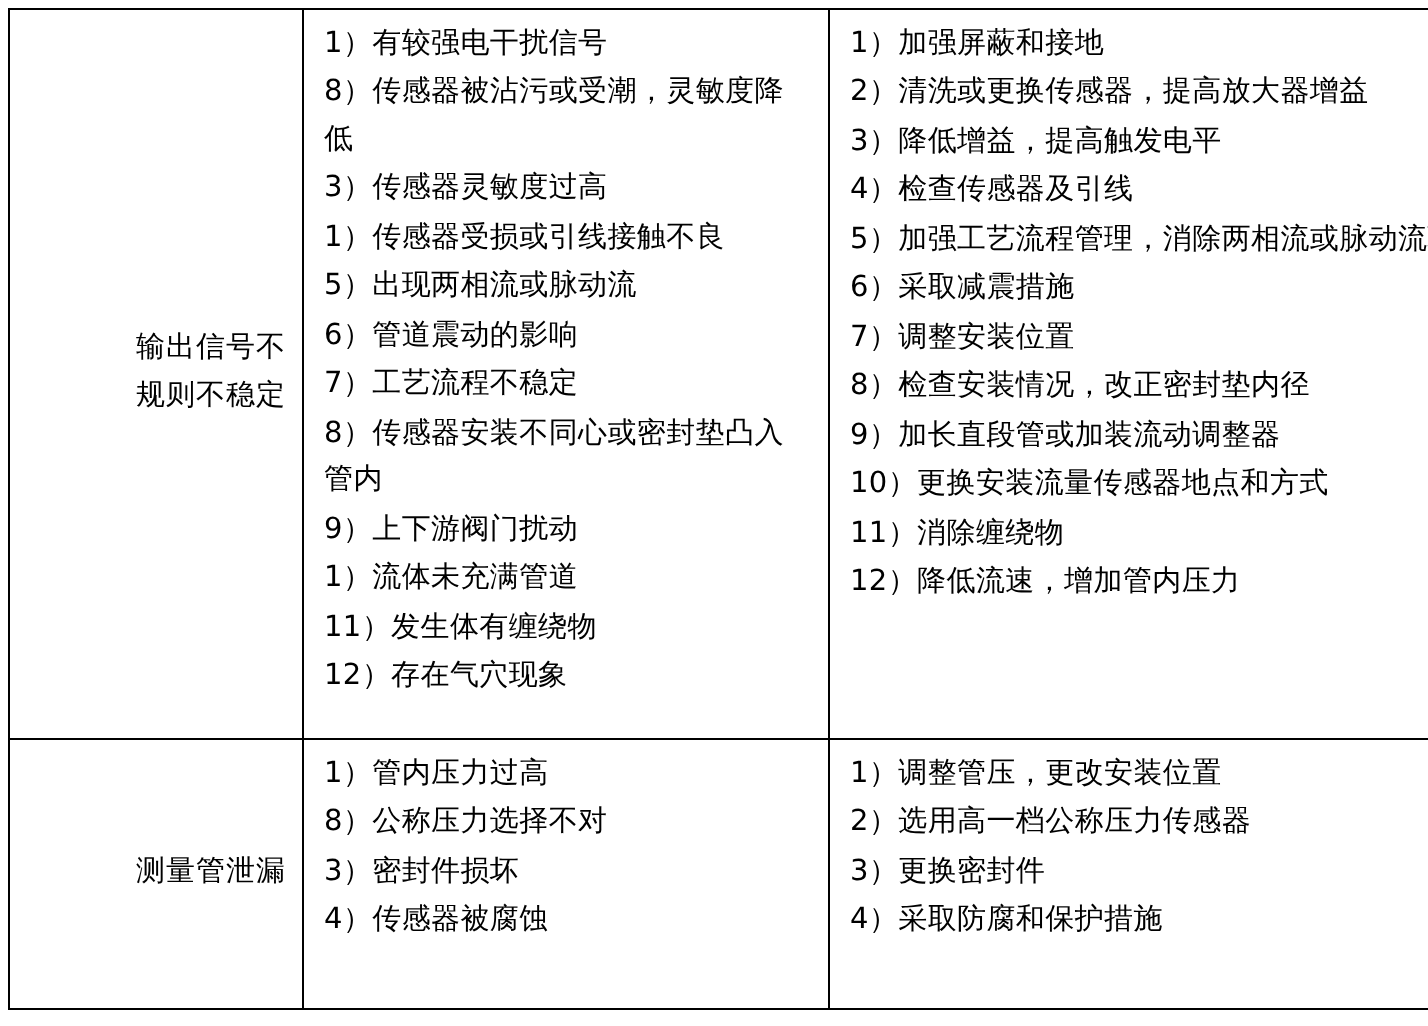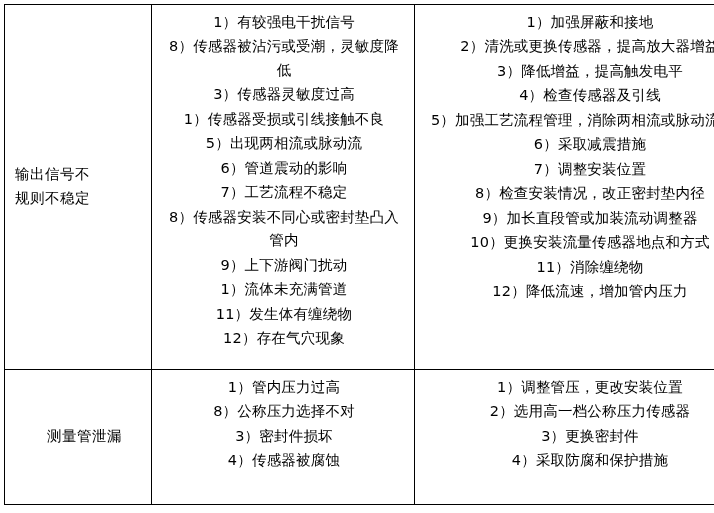--- a/index.html
+++ b/index.html
@@ -23,21 +23,21 @@
   .doc-table td {
     border: 1px solid #000000;
     vertical-align: middle;
     padding: 6px 8px 6px 10px;
   }
   .col-symptom { width: 128px; }
   .col-cause { width: 244px; }
   .col-remedy { width: 330px; }
 
   .symptom-cell {
-    text-align: left;
+    text-align: right;
     vertical-align: middle;
   }
   .symptom-text {
     font-size: 14.5px;
     line-height: 1.65;
     letter-spacing: 0.5px;
   }
   .item-list {
     margin: 0;
     padding: 0;
@@ -49,21 +49,21 @@
     letter-spacing: 0.2px;
     text-indent: 0;
     padding-left: 0;
     margin: 0 0 1px 0;
     white-space: normal;
   }
   .row-tall td { height: 352px; vertical-align: top; }
   .row-tall td.symptom-cell { vertical-align: middle; }
   .row-short td { height: 122px; vertical-align: top; }
   .row-short td.symptom-cell { vertical-align: middle; padding-left: 42px; }
-  .pad-top { padding-top: 8px; text-align: center; }
+  .pad-top { padding-top: 8px; }
 </style>
 </head>
 <body>
 
 <table class="doc-table">
   <tbody>
     <tr class="row-tall">
       <td class="col-symptom symptom-cell">
         <div class="symptom-text">输出信号不</div>
         <div class="symptom-text">规则不稳定</div>

